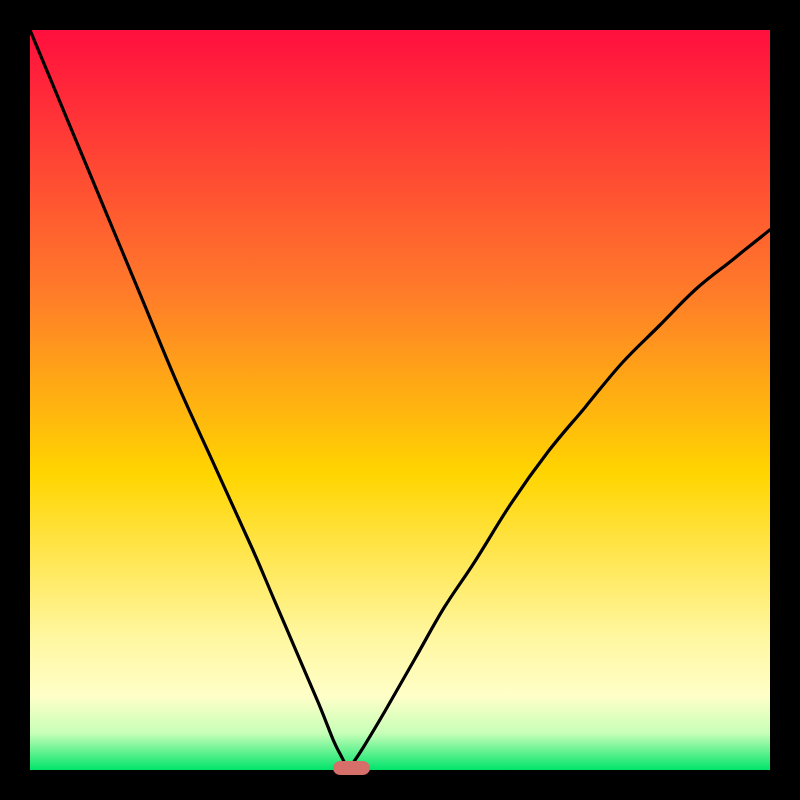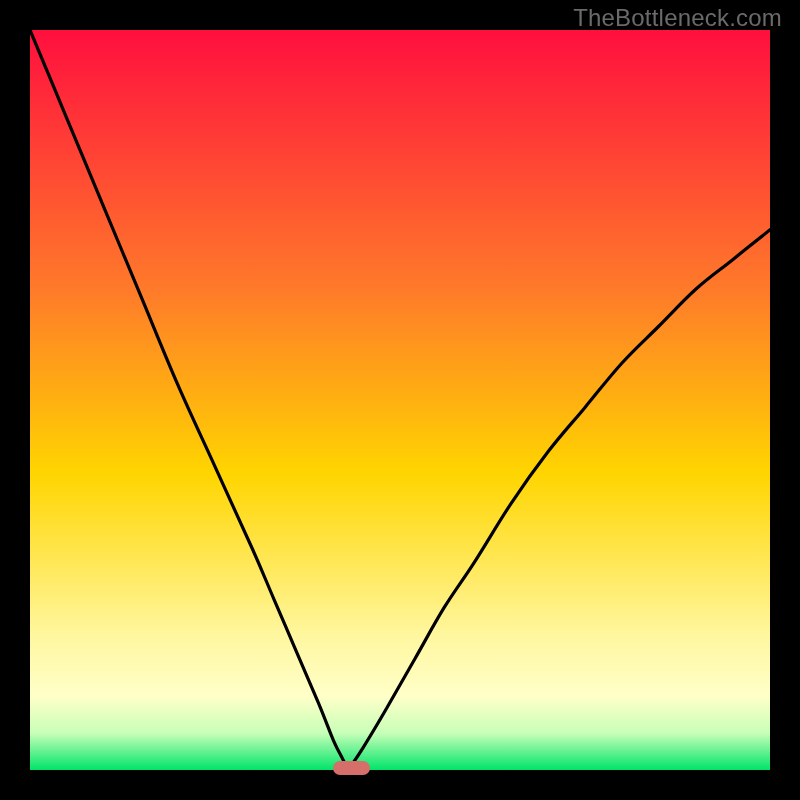--- a/index.html
+++ b/index.html
@@ -41,21 +41,20 @@
     border-radius: 7px;
     background: #d66e6a;
     z-index: 5;
   }
 </style>
 </head>
 <body>
 
 <div class="outer">
 
-  <div class="watermark">TheBottleneck.com</div>
 
   <svg class="plot" viewBox="0 0 740 740" preserveAspectRatio="none">
     <defs>
       <linearGradient id="bgGrad" x1="0" y1="0" x2="0" y2="1">
         <stop id="g0" offset="0%" stop-color="#ff0f3e"></stop>
         <stop id="g1" offset="35%" stop-color="#ff7a2a"></stop>
         <stop id="g2" offset="60%" stop-color="#ffd500"></stop>
         <stop id="g3" offset="82%" stop-color="#fff7a0"></stop>
         <stop id="g4" offset="90%" stop-color="#ffffc8"></stop>
         <stop id="g5" offset="95%" stop-color="#c8ffb8"></stop>

